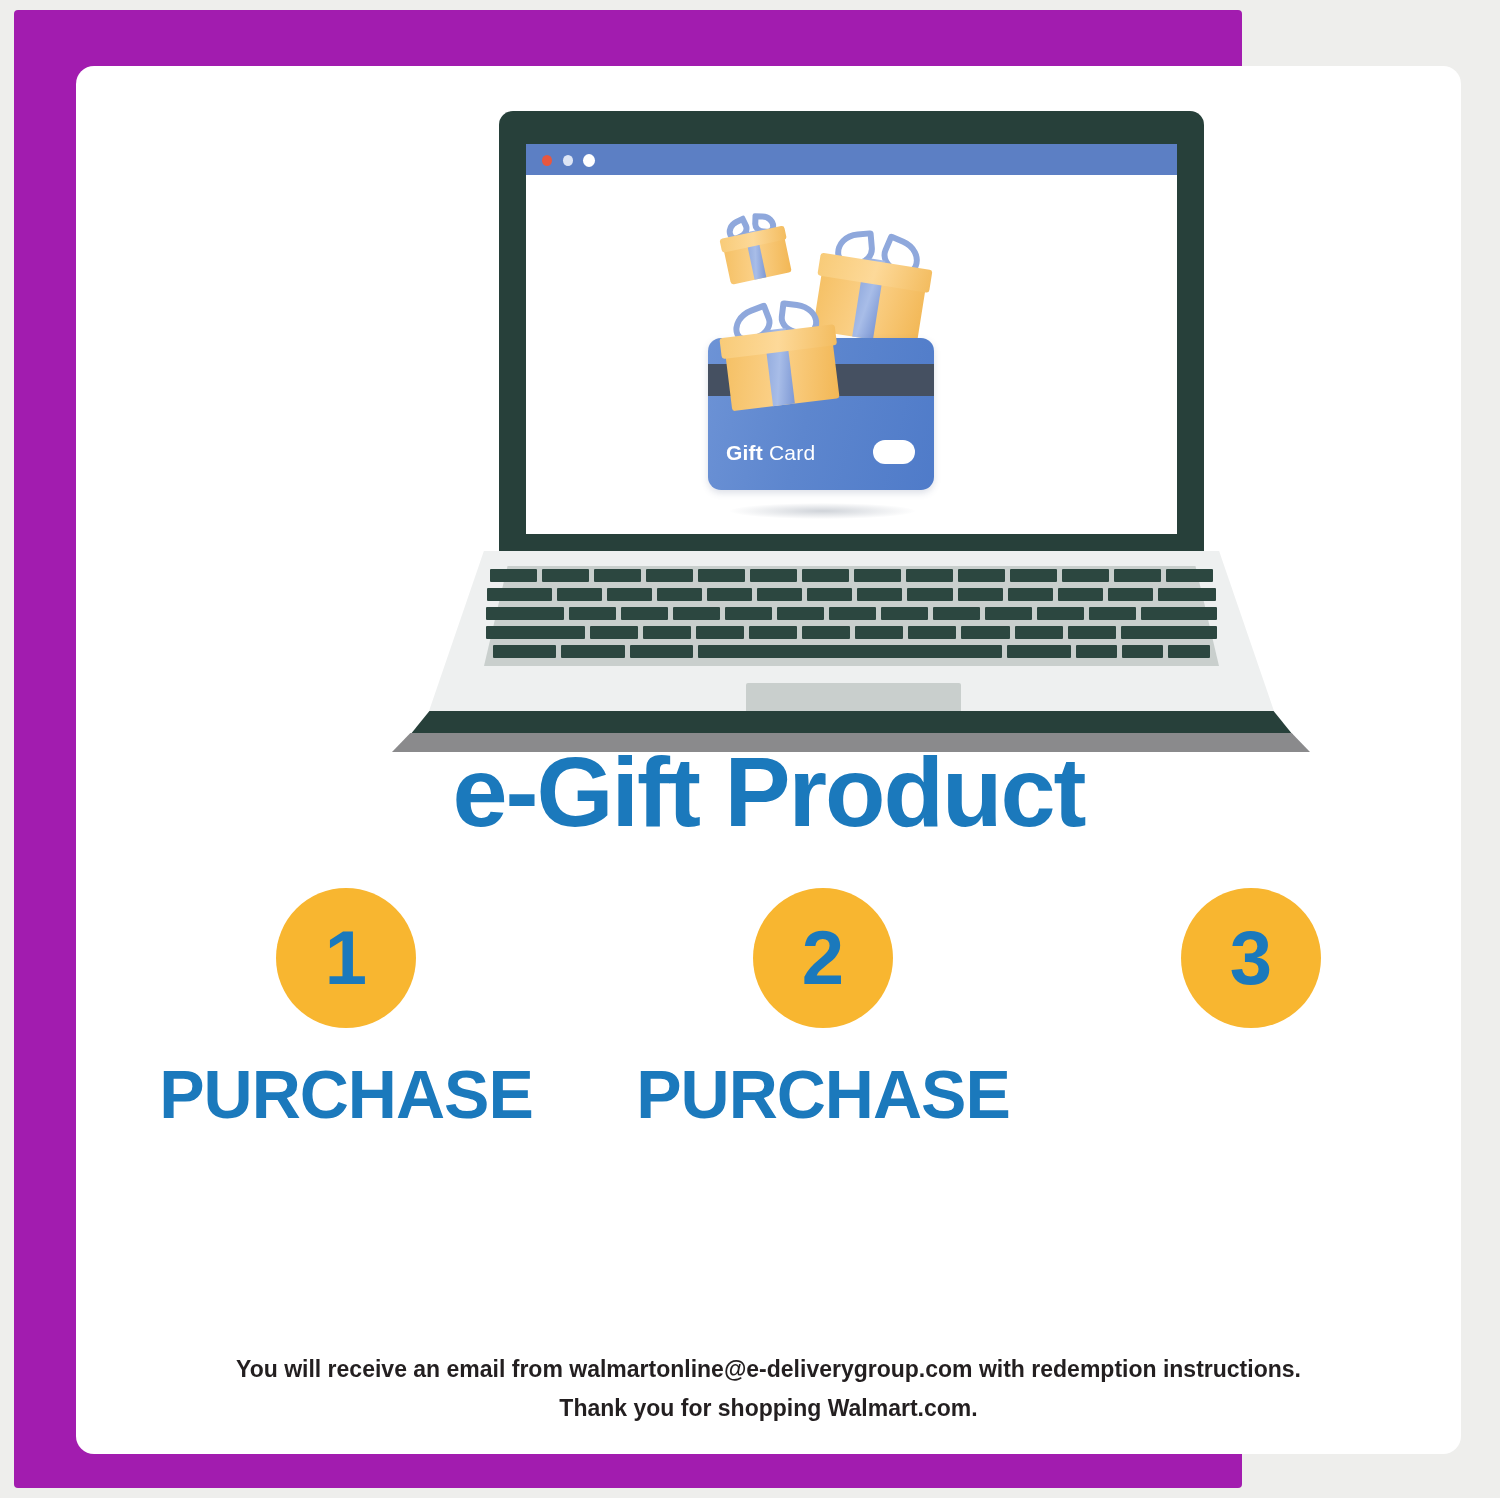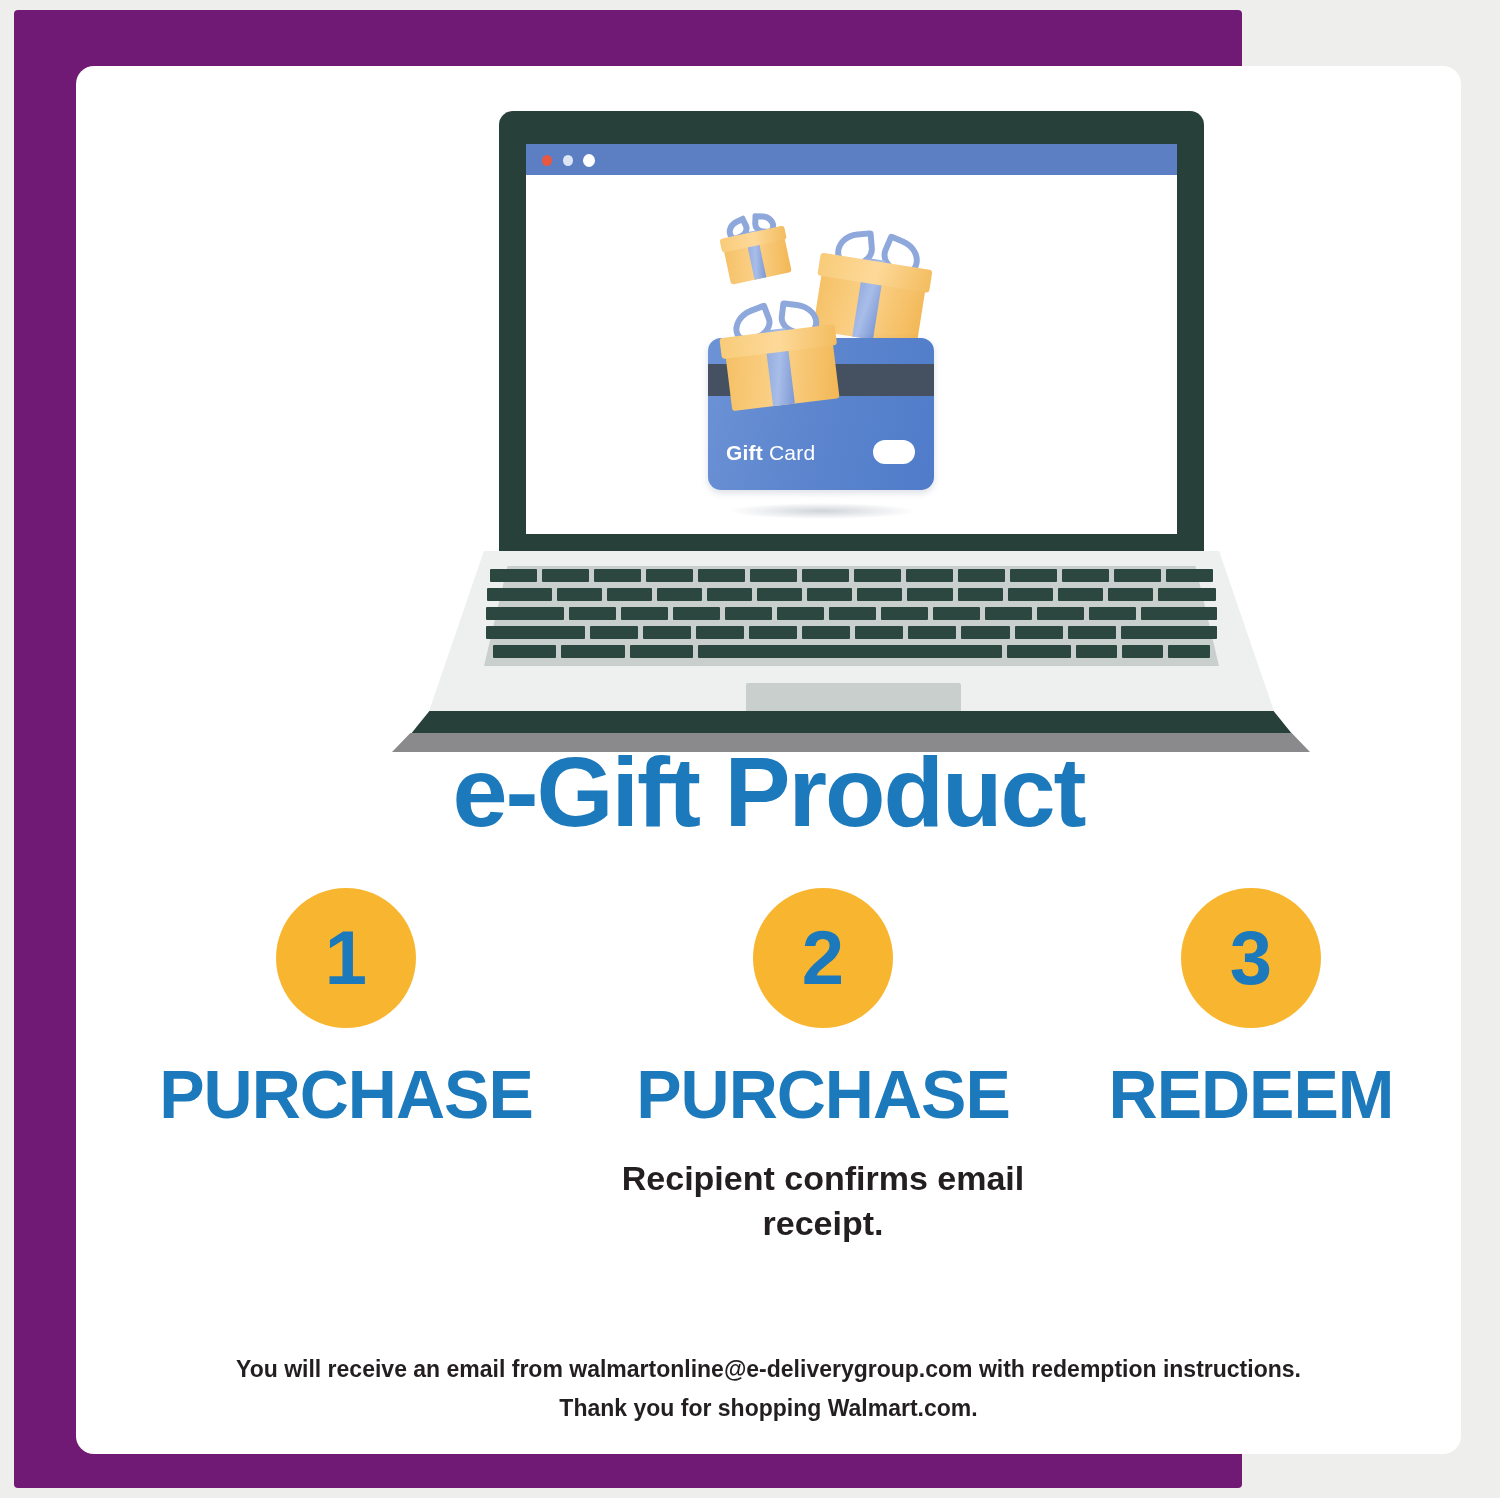--- a/index.html
+++ b/index.html
@@ -21,21 +21,21 @@
     overflow: hidden;
   }
 
   
   .frame {
     position: absolute;
     left: 14px;
     top: 10px;
     width: 1228px;
     height: 1478px;
-    background: #701a75;
+    background: #a21caf;
     border-radius: 4px;
   }
 
   
   .card {
     position: absolute;
     left: 62px;
     top: 56px;
     width: 1385px;
     height: 1388px;
@@ -509,26 +509,24 @@
       <div class="steps">
 
         <div class="step" id="step-1">
           <div class="badge">1</div>
           <div class="step-title">PURCHASE</div>
         </div>
 
         <div class="step" id="step-2">
           <div class="badge">2</div>
           <div class="step-title">PURCHASE</div>
-          <div class="step-desc">Recipient confirms email receipt.</div>
         </div>
 
         <div class="step" id="step-3">
           <div class="badge">3</div>
-          <div class="step-title">REDEEM</div>
           <div class="step-desc"></div>
         </div>
 
       </div>
 
       <div class="footer">
         <div>You will receive an email from walmartonline@e-deliverygroup.com with redemption instructions.</div>
         <div>Thank you for shopping Walmart.com.</div>
       </div>
 

